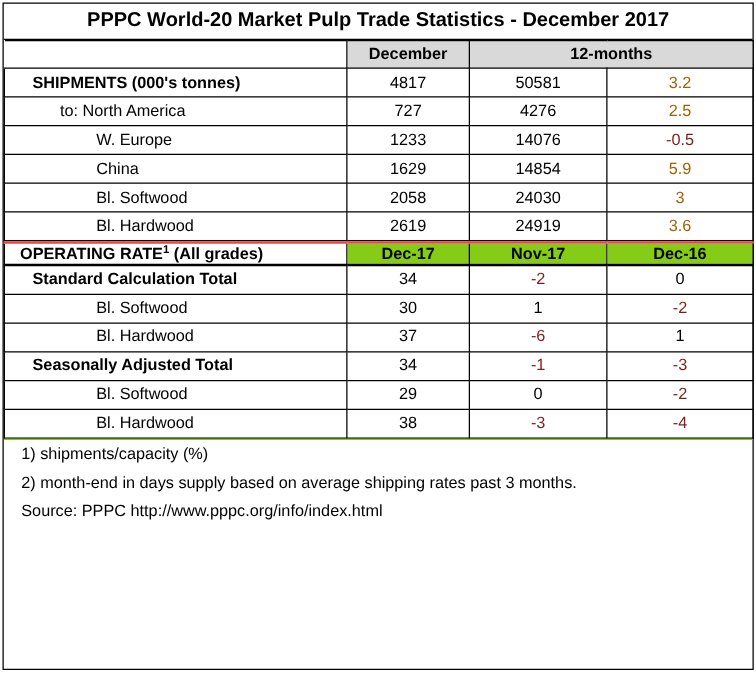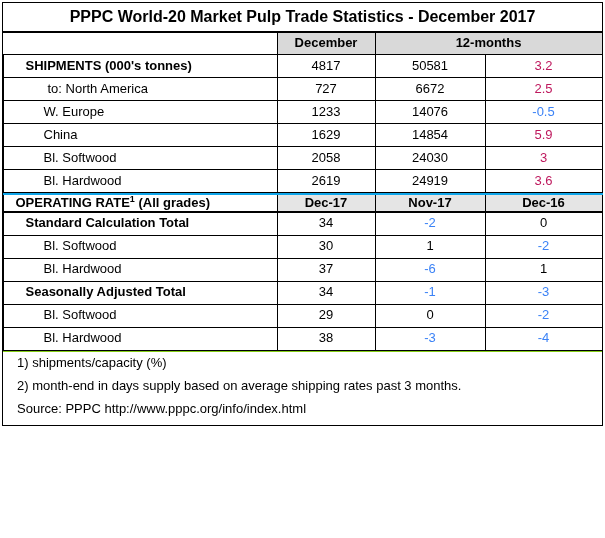--- a/index.html
+++ b/index.html
@@ -9,27 +9,26 @@
   }
   body {
     width: 605px;
     height: 538px;
     font-family: "Liberation Sans", sans-serif;
     color: #000000;
     overflow: hidden;
   }
   .sheet {
     width: 601px;
-    height: 424px;
+    height: 534px;
     margin: 2px;
     border: 1px solid #000000;
     box-sizing: border-box;
     display: flex;
     flex-direction: column;
-    align-items: center;
   }
   table {
     border-collapse: collapse;
     width: 100%;
     table-layout: fixed;
   }
   td, th {
     border: 1px solid #000000;
     padding: 0 4px;
     font-size: 13px;
@@ -55,32 +54,32 @@
   .hdr-blank {
     background: #ffffff;
     border-left: none;
   }
   .row-label {
     text-align: left;
     height: 22px;
   }
   .indent0 { padding-left: 22px; font-weight: bold; }
   .indent1 { padding-left: 44px; margin-top: 16px; }
-  .indent2 { padding-left: 40px; }
+  .indent2 { padding-left: 73px; }
   .bold { font-weight: bold; }
   .num {
     text-align: center;
     height: 22px;
   }
-  .pos { color: #be185d; }
-  .neg { color: #3b82f6; }
+  .pos { color: #a16207; }
+  .neg { color: #7f1d1d; }
   .zero { color: #000000; }
-  .thick-top { border-top: 2px solid #0ea5e9; margin-left: 36px; }
+  .thick-top { border-top: 2px solid #ef4444; margin-left: 36px; }
   .sect-hdr {
-    background: #e5e5e5;
+    background: #84cc16;
     font-weight: bold;
     text-align: center;
   }
   .sect-label {
     font-weight: bold;
     text-align: left;
     padding-left: 12px;
   }
   sup { font-size: 9px; vertical-align: super; }
   .note {
@@ -125,21 +124,21 @@
 
     <tr>
       <td class="row-label indent0">SHIPMENTS (000's tonnes)</td>
       <td class="num">4817</td>
       <td class="num">50581</td>
       <td class="num pos">3.2</td>
     </tr>
     <tr>
       <td class="row-label indent1">to: North America</td>
       <td class="num">727</td>
-      <td class="num">6672</td>
+      <td class="num">4276</td>
       <td class="num pos">2.5</td>
     </tr>
     <tr>
       <td class="row-label indent2">W. Europe</td>
       <td class="num">1233</td>
       <td class="num">14076</td>
       <td class="num neg">-0.5</td>
     </tr>
     <tr>
       <td class="row-label indent2">China</td>

